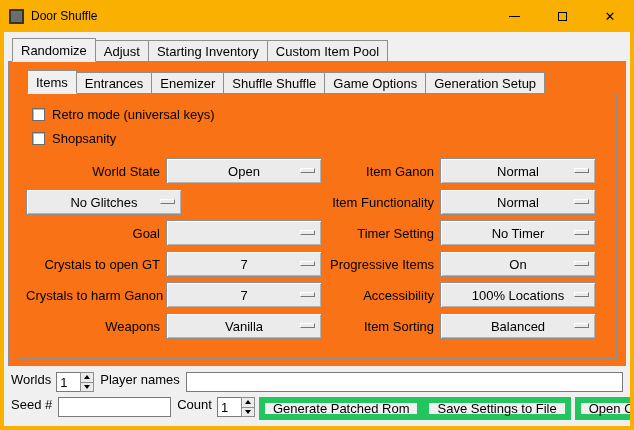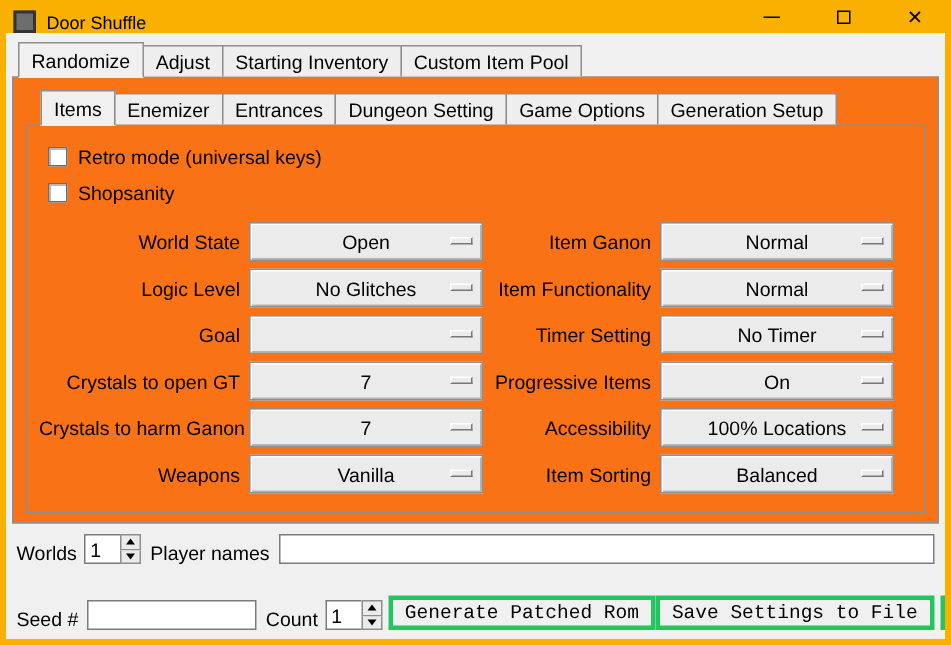--- a/index.html
+++ b/index.html
@@ -2,21 +2,21 @@
 <html><head>
 <meta charset="utf-8">
 <style>
   * { box-sizing: border-box; margin: 0; padding: 0; }
   html, body { width: 634px; height: 430px; overflow: hidden; }
   body { font-family: "Liberation Sans", sans-serif; font-size: 13px; color: #000; background: #fff; }
 
   .window { width: 634px; height: 430px; background: #f9b000; display: flex; flex-direction: column; }
 
   
-  .titlebar { height: 22px; display: flex; align-items: flex-end; padding-left: 9px; }
+  .titlebar { height: 32px; display: flex; align-items: center; padding-left: 9px; }
   .app-icon { width: 15px; height: 15px; background: #6d6d6d; border: 2px solid #333; flex: 0 0 auto; }
   .title-text { margin-left: 7px; font-size: 12px; }
   .win-controls { margin-left: auto; display: flex; height: 100%; }
   .win-btn { width: 48px; height: 100%; display: flex; align-items: center; justify-content: center; cursor: default; }
   .min-glyph { width: 11px; height: 1px; background: #000; display: block; }
   .max-glyph { width: 9px; height: 9px; border: 1px solid #000; display: block; }
   .close-glyph { font-size: 13px; line-height: 1; }
 
   
   .client { flex: 1; margin: 0 4px 4px 4px; background: #f0f0f0; display: flex; flex-direction: column; padding-top: 6px; overflow: hidden; }
@@ -41,32 +41,32 @@
   .opt-col { display: flex; flex-direction: column; }
   .opt-col.right { margin-left: 8px; }
   .opt-row { display: flex; align-items: center; height: 26px; margin-bottom: 5px; }
   .opt-label { text-align: right; padding-right: 6px; white-space: nowrap; }
   .opt-col.left .opt-label { width: 140px; }
   .opt-col.right .opt-label { width: 110px; }
   .mb { width: 156px; height: 26px; background: #ebebeb; border: 1px solid #8e8e8e; box-shadow: inset 1px 1px 0 #ffffff, inset -1px -1px 0 #b3b3b3; display: flex; align-items: center; justify-content: center; position: relative; cursor: default; }
   .mb-ind { position: absolute; right: 6px; top: 50%; margin-top: -3px; width: 15px; height: 5px; background: #ebebeb; border-top: 1px solid #ffffff; border-left: 1px solid #ffffff; border-bottom: 1px solid #777; border-right: 1px solid #777; }
 
   
-  .bottom1 { display: flex; align-items: flex-end; margin: 6px 7px 0 7px; height: 21px; }
-  .bottom2 { display: flex; align-items: flex-end; margin: 21px 7px 6px 7px; height: 23px; }
+  .bottom1 { display: flex; align-items: flex-start; margin: 6px 7px 0 7px; height: 21px; }
+  .bottom2 { display: flex; align-items: flex-start; margin: 4px 7px 6px 7px; height: 23px; }
   .lbl { white-space: nowrap; }
   .txt { height: 20px; background: #fff; border: 1px solid #7a7a7a; font-family: "Liberation Sans", sans-serif; font-size: 13px; padding: 0 3px; outline: none; }
   .spin { display: flex; height: 20px; margin-left: 5px; }
   .spin .txt { width: 24px; border-right: none; }
   .spin-arrows { width: 14px; display: flex; flex-direction: column; }
   .spin-btn { flex: 1; border: 1px solid #8e8e8e; background: #ebebeb; display: flex; align-items: center; justify-content: center; }
   .spin-btn + .spin-btn { border-top: none; }
   .tri-up { width: 0; height: 0; border-left: 3px solid transparent; border-right: 3px solid transparent; border-bottom: 4px solid #000; }
   .tri-down { width: 0; height: 0; border-left: 3px solid transparent; border-right: 3px solid transparent; border-top: 4px solid #000; }
-  .btn { height: 23px; padding: 0 8px; background: #f0f0f0; border: 3px solid #22c55e; font-family: Liberation Mono, monospace; font-size: 13px; white-space: nowrap; cursor: default; display: flex; align-items: center; }
+  .btn { height: 23px; padding: 0 8px; background: #f0f0f0; border: 6px solid #22c55e; font-family: Liberation Sans, sans-serif; font-size: 13px; white-space: nowrap; cursor: default; display: flex; align-items: center; }
   .grow { flex: 1; }
   .ml4 { margin-left: 4px; }
   .ml6 { margin-left: 6px; }
   #player-names { flex: 1; margin-left: 6px; }
   #seed-input { width: 113px; margin-left: 6px; }
 </style>
 </head>
 <body>
 
 <div class="window">
@@ -93,23 +93,23 @@
       <div class="tab active">Randomize</div>
       <div class="tab">Adjust</div>
       <div class="tab">Starting Inventory</div>
       <div class="tab">Custom Item Pool</div>
     </div>
 
     <div class="pane outer">
 
       <div class="tabbar inner">
         <div class="tab active">Items</div>
+        <div class="tab">Entrances</div>
         <div class="tab">Enemizer</div>
-        <div class="tab">Entrances</div>
-        <div class="tab">Dungeon Setting</div>
+        <div class="tab">Shuffle Shuffle</div>
         <div class="tab">Game Options</div>
         <div class="tab">Generation Setup</div>
       </div>
 
       <div class="pane inner">
 
         <div class="cb-row">
           <div class="cb-box"></div>
           <span class="cb-label">Retro mode (universal keys)</span>
         </div>
@@ -122,21 +122,20 @@
 
           <div class="opt-col left">
             <div class="opt-row">
               <span class="opt-label">World State</span>
               <div class="mb">
                 <span>Open</span>
                 <span class="mb-ind"></span>
               </div>
             </div>
             <div class="opt-row">
-              <span class="opt-label">Logic Level</span>
               <div class="mb">
                 <span>No Glitches</span>
                 <span class="mb-ind"></span>
               </div>
             </div>
             <div class="opt-row">
               <span class="opt-label">Goal</span>
               <div class="mb">
                 <span class="mb-ind"></span>
               </div>

